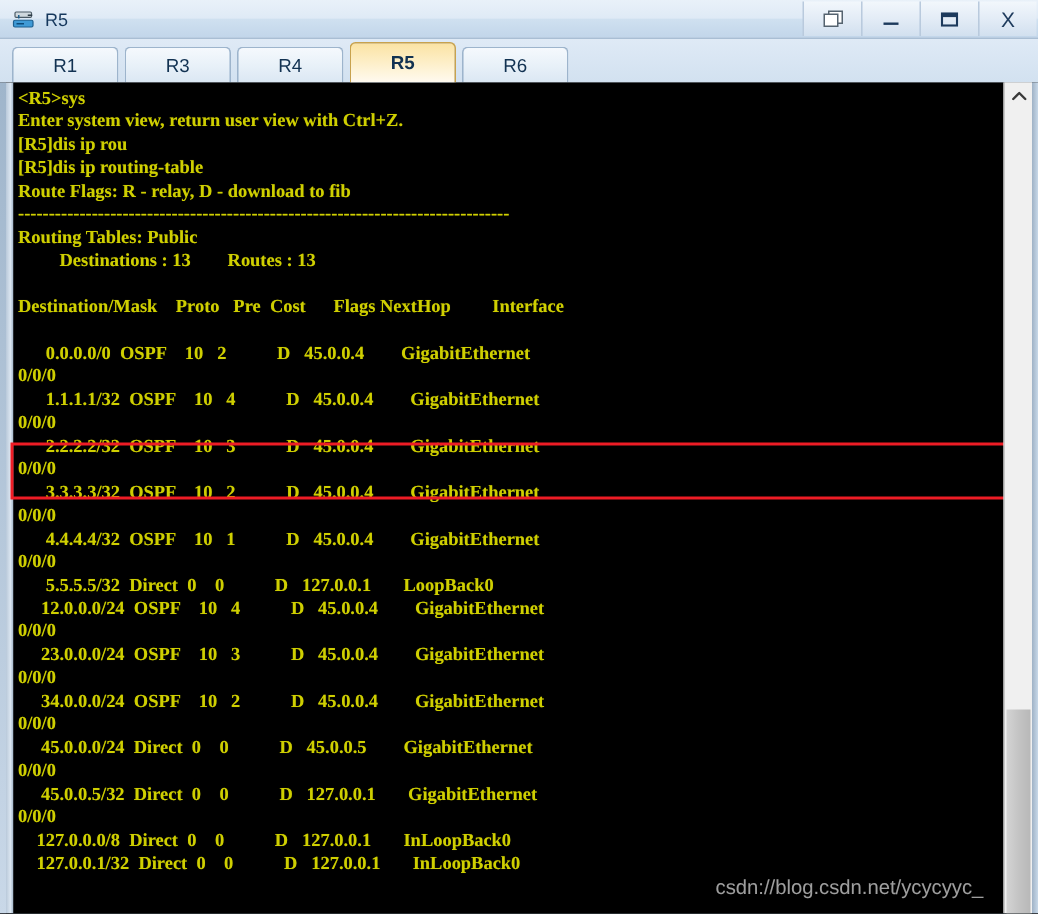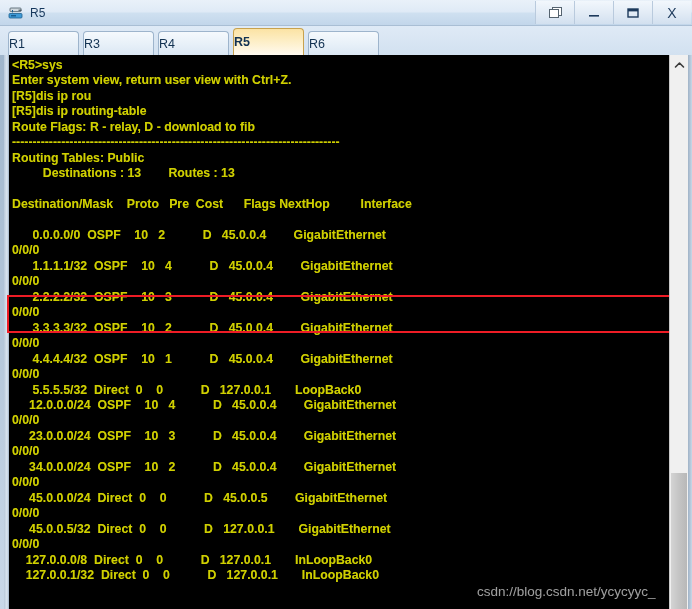--- a/index.html
+++ b/index.html
@@ -69,21 +69,21 @@
   .tab {
     width: 71px; height: 24px;
     margin-right: 4px;
     box-sizing: border-box;
     border: 1px solid #9db4cc;
     border-bottom: none;
     border-radius: 4px 4px 0 0;
     background: linear-gradient(180deg,#f5f9fd 0%, #e7f0f8 55%, #dbe7f3 100%);
     color: #123252;
     font-size: 12.5px;
-    display: flex; align-items: center; 
+    display: flex; align-items: center; justify-content: center;
     cursor: pointer;
     position: relative;
   }
   .tab.active {
     background: linear-gradient(180deg,#fbe3a4 0%, #fdeec5 45%, #fffaf0 100%);
     border-color: #c8a24e;
     height: 27px;
     z-index: 3;
     font-weight: bold;
   }
@@ -106,21 +106,21 @@
     position: absolute;
     left: 5px; top: 0;
     width: 660px; height: 554px;
     background: #000;
     overflow: hidden;
   }
   .term-text {
     position: absolute;
     left: 3px; top: 3px;
     margin: 0;
-    font-family: Liberation Sans, sans-serif;
+    font-family: Liberation Serif, serif;
     font-size: 12.3px;
     line-height: 15.45px;
     color: #cfcf00;
     white-space: pre;
     letter-spacing: 0px;
     font-weight: bold;
     text-shadow: 0 0 0.5px rgba(207,207,0,0.45);
   }
 
   

